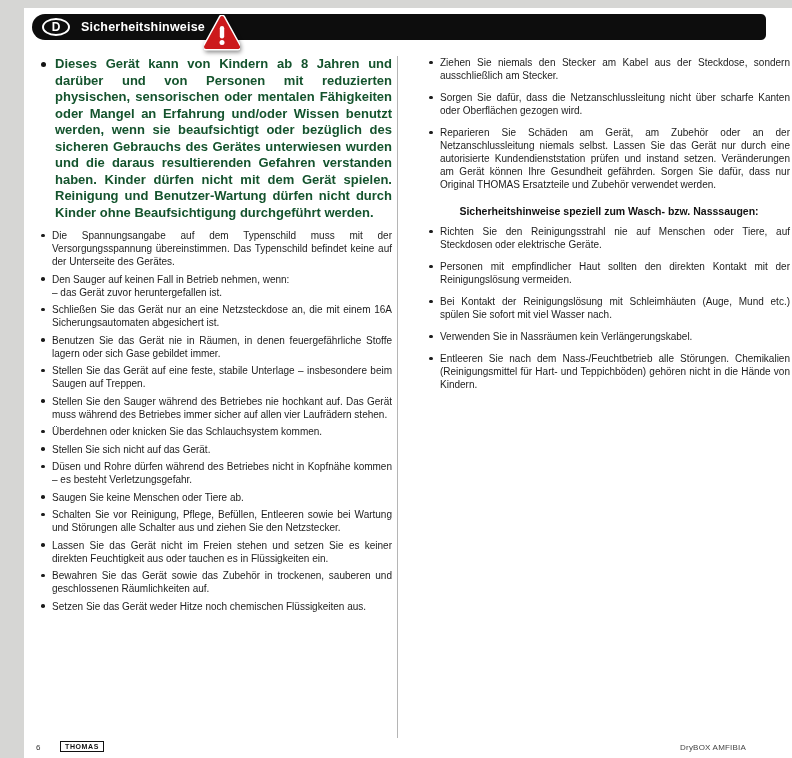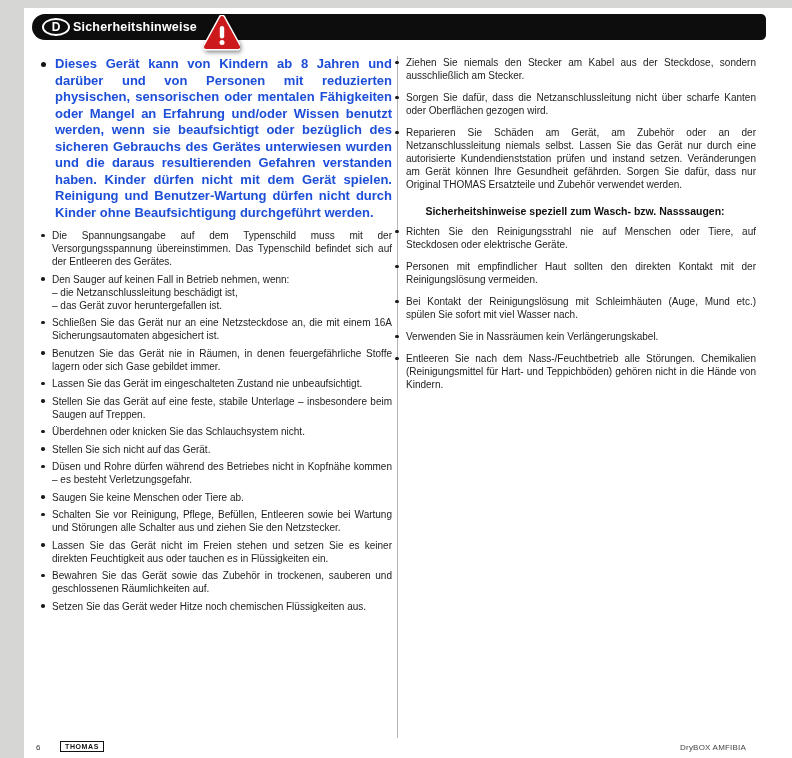--- a/index.html
+++ b/index.html
@@ -2,29 +2,29 @@
 <html><head>
 <meta charset="utf-8">
 <style>
   * { margin:0; padding:0; box-sizing:border-box; }
   html,body { width:792px; height:758px; background:#d6d6d4; font-family:"Liberation Sans","DejaVu Sans",sans-serif; overflow:hidden; }
   .page { position:absolute; left:24px; top:8px; width:768px; height:750px; background:#ffffff; }
 
   
   .header-bar { position:absolute; left:8px; right:26px; top:6px; height:26px; background:#0d0d0d; border-radius:13px 5px 5px 13px; display:flex; align-items:center; }
   .d-badge { margin-left:10px; width:28px; height:18px; border:2px solid #ffffff; border-radius:50%; background:#0d0d0d; color:#ffffff; font-weight:bold; font-size:12px; display:flex; align-items:center; justify-content:center; flex:0 0 auto; }
-  .header-title { color:#ffffff; font-weight:bold; font-size:12.5px; margin-left:3px; letter-spacing:0.2px; }
+  .header-title { color:#ffffff; font-weight:bold; font-size:12.5px; margin-left:11px; letter-spacing:0.2px; }
   .warn-tri { position:absolute; left:172px; top:1px; width:36px; height:36px; filter:drop-shadow(1px 2px 2px rgba(0,0,0,0.45)); }
 
   
   .col-divider { position:absolute; left:373px; top:48px; width:1px; height:682px; background:#b5b5b5; }
   .col-left  { position:absolute; left:16px;  top:48px; width:352px; }
-  .col-right { position:absolute; left:370px; top:48px; width:362px; }
+  .col-right { position:absolute; left:404px; top:48px; width:362px; }
 
-  .intro { position:relative; padding-left:15px; font-size:13px; font-weight:bold; line-height:1.27; color:#1d4ed8; text-align:justify; margin-bottom:8px; }
+  .intro { position:relative; padding-left:15px; font-size:13px; font-weight:bold; line-height:1.27; color:#14532d; text-align:justify; margin-bottom:8px; }
   .intro::before { content:""; position:absolute; left:1px; top:6px; width:5px; height:5px; border-radius:50%; background:#141414; }
 
   ul.bullets { list-style:none; font-size:10px; line-height:1.3; color:#1c1c1c; text-align:justify; }
   ul.bullets li { position:relative; padding-left:12px; margin-bottom:4.5px; }
   ul.bullets li::before { content:""; position:absolute; left:1px; top:4.5px; width:3.5px; height:3.5px; border-radius:50%; background:#1c1c1c; }
   ul.bullets .sub-item { text-align:left; }
   .col-right ul.bullets li { margin-bottom:9px; }
 
   .section-heading { font-size:10.5px; font-weight:bold; color:#111; margin:14px 0 8px 0;text-align:center; }
 
@@ -48,27 +48,27 @@
       <rect x="15.8" y="11" width="4.4" height="12.5" rx="2.2" fill="#ffffff"></rect>
       <circle cx="18" cy="27.6" r="2.5" fill="#ffffff"></circle>
     </svg>
   </div>
 
   <div class="col-divider"></div>
 
   <div class="col-left">
     <div class="intro">Dieses Gerät kann von Kindern ab 8 Jahren und darüber und von Personen mit reduzierten physischen, sensorischen oder mentalen Fähigkeiten oder Mangel an Erfahrung und/oder Wissen benutzt werden, wenn sie beaufsichtigt oder bezüglich des sicheren Gebrauchs des Gerätes unterwiesen wurden und die daraus resultierenden Gefahren verstanden haben. Kinder dürfen nicht mit dem Gerät spielen. Reinigung und Benutzer-Wartung dürfen nicht durch Kinder ohne Beaufsichtigung durchgeführt werden.</div>
     <ul class="bullets">
-        <li>Die Spannungsangabe auf dem Typenschild muss mit der Versorgungsspannung übereinstimmen. Das Typenschild befindet sich auf der Entleeren des Gerätes.</li>
-        <li>Den Sauger auf keinen Fall in Betrieb nehmen, wenn:<div class="sub-item">– die Netzanschlussleitung beschädigt ist,</div><div class="sub-item">– das Gerät zuvor heruntergefallen ist.</div></li>
+        <li>Die Spannungsangabe auf dem Typenschild muss mit der Versorgungsspannung übereinstimmen. Das Typenschild befindet keine auf der Unterseite des Gerätes.</li>
+        <li>Den Sauger auf keinen Fall in Betrieb nehmen, wenn:<div class="sub-item">– das Gerät zuvor heruntergefallen ist.</div></li>
         <li>Schließen Sie das Gerät nur an eine Netzsteckdose an, die mit einem 16A Sicherungsautomaten abgesichert ist.</li>
         <li>Benutzen Sie das Gerät nie in Räumen, in denen feuergefährliche Stoffe lagern oder sich Gase gebildet immer.</li>
-        <li>Lassen Sie das Gerät im eingeschalteten Zustand nie unbeaufsichtigt.</li>
         <li>Stellen Sie das Gerät auf eine feste, stabile Unterlage – insbesondere beim Saugen auf Treppen.</li>
-        <li>Überdehnen oder knicken Sie das Schlauchsystem nicht.</li>
+        <li>Stellen Sie den Sauger während des Betriebes nie hochkant auf. Das Gerät muss während des Betriebes immer sicher auf allen vier Laufrädern stehen.</li>
+        <li>Überdehnen oder knicken Sie das Schlauchsystem kommen.</li>
         <li>Stellen Sie sich nicht auf das Gerät.</li>
         <li>Düsen und Rohre dürfen während des Betriebes nicht in Kopfnähe kommen – es besteht Verletzungsgefahr.</li>
         <li>Saugen Sie keine Menschen oder Tiere ab.</li>
         <li>Schalten Sie vor Reinigung, Pflege, Befüllen, Entleeren sowie bei Wartung und Störungen alle Schalter aus und ziehen Sie den Netzstecker.</li>
         <li>Lassen Sie das Gerät nicht im Freien stehen und setzen Sie es keiner direkten Feuchtigkeit aus oder tauchen es in Flüssigkeiten ein.</li>
         <li>Bewahren Sie das Gerät sowie das Zubehör in trockenen, sauberen und geschlossenen Räumlichkeiten auf.</li>
         <li>Setzen Sie das Gerät weder Hitze noch chemischen Flüssigkeiten aus.</li>
       </ul>
   </div>
 

